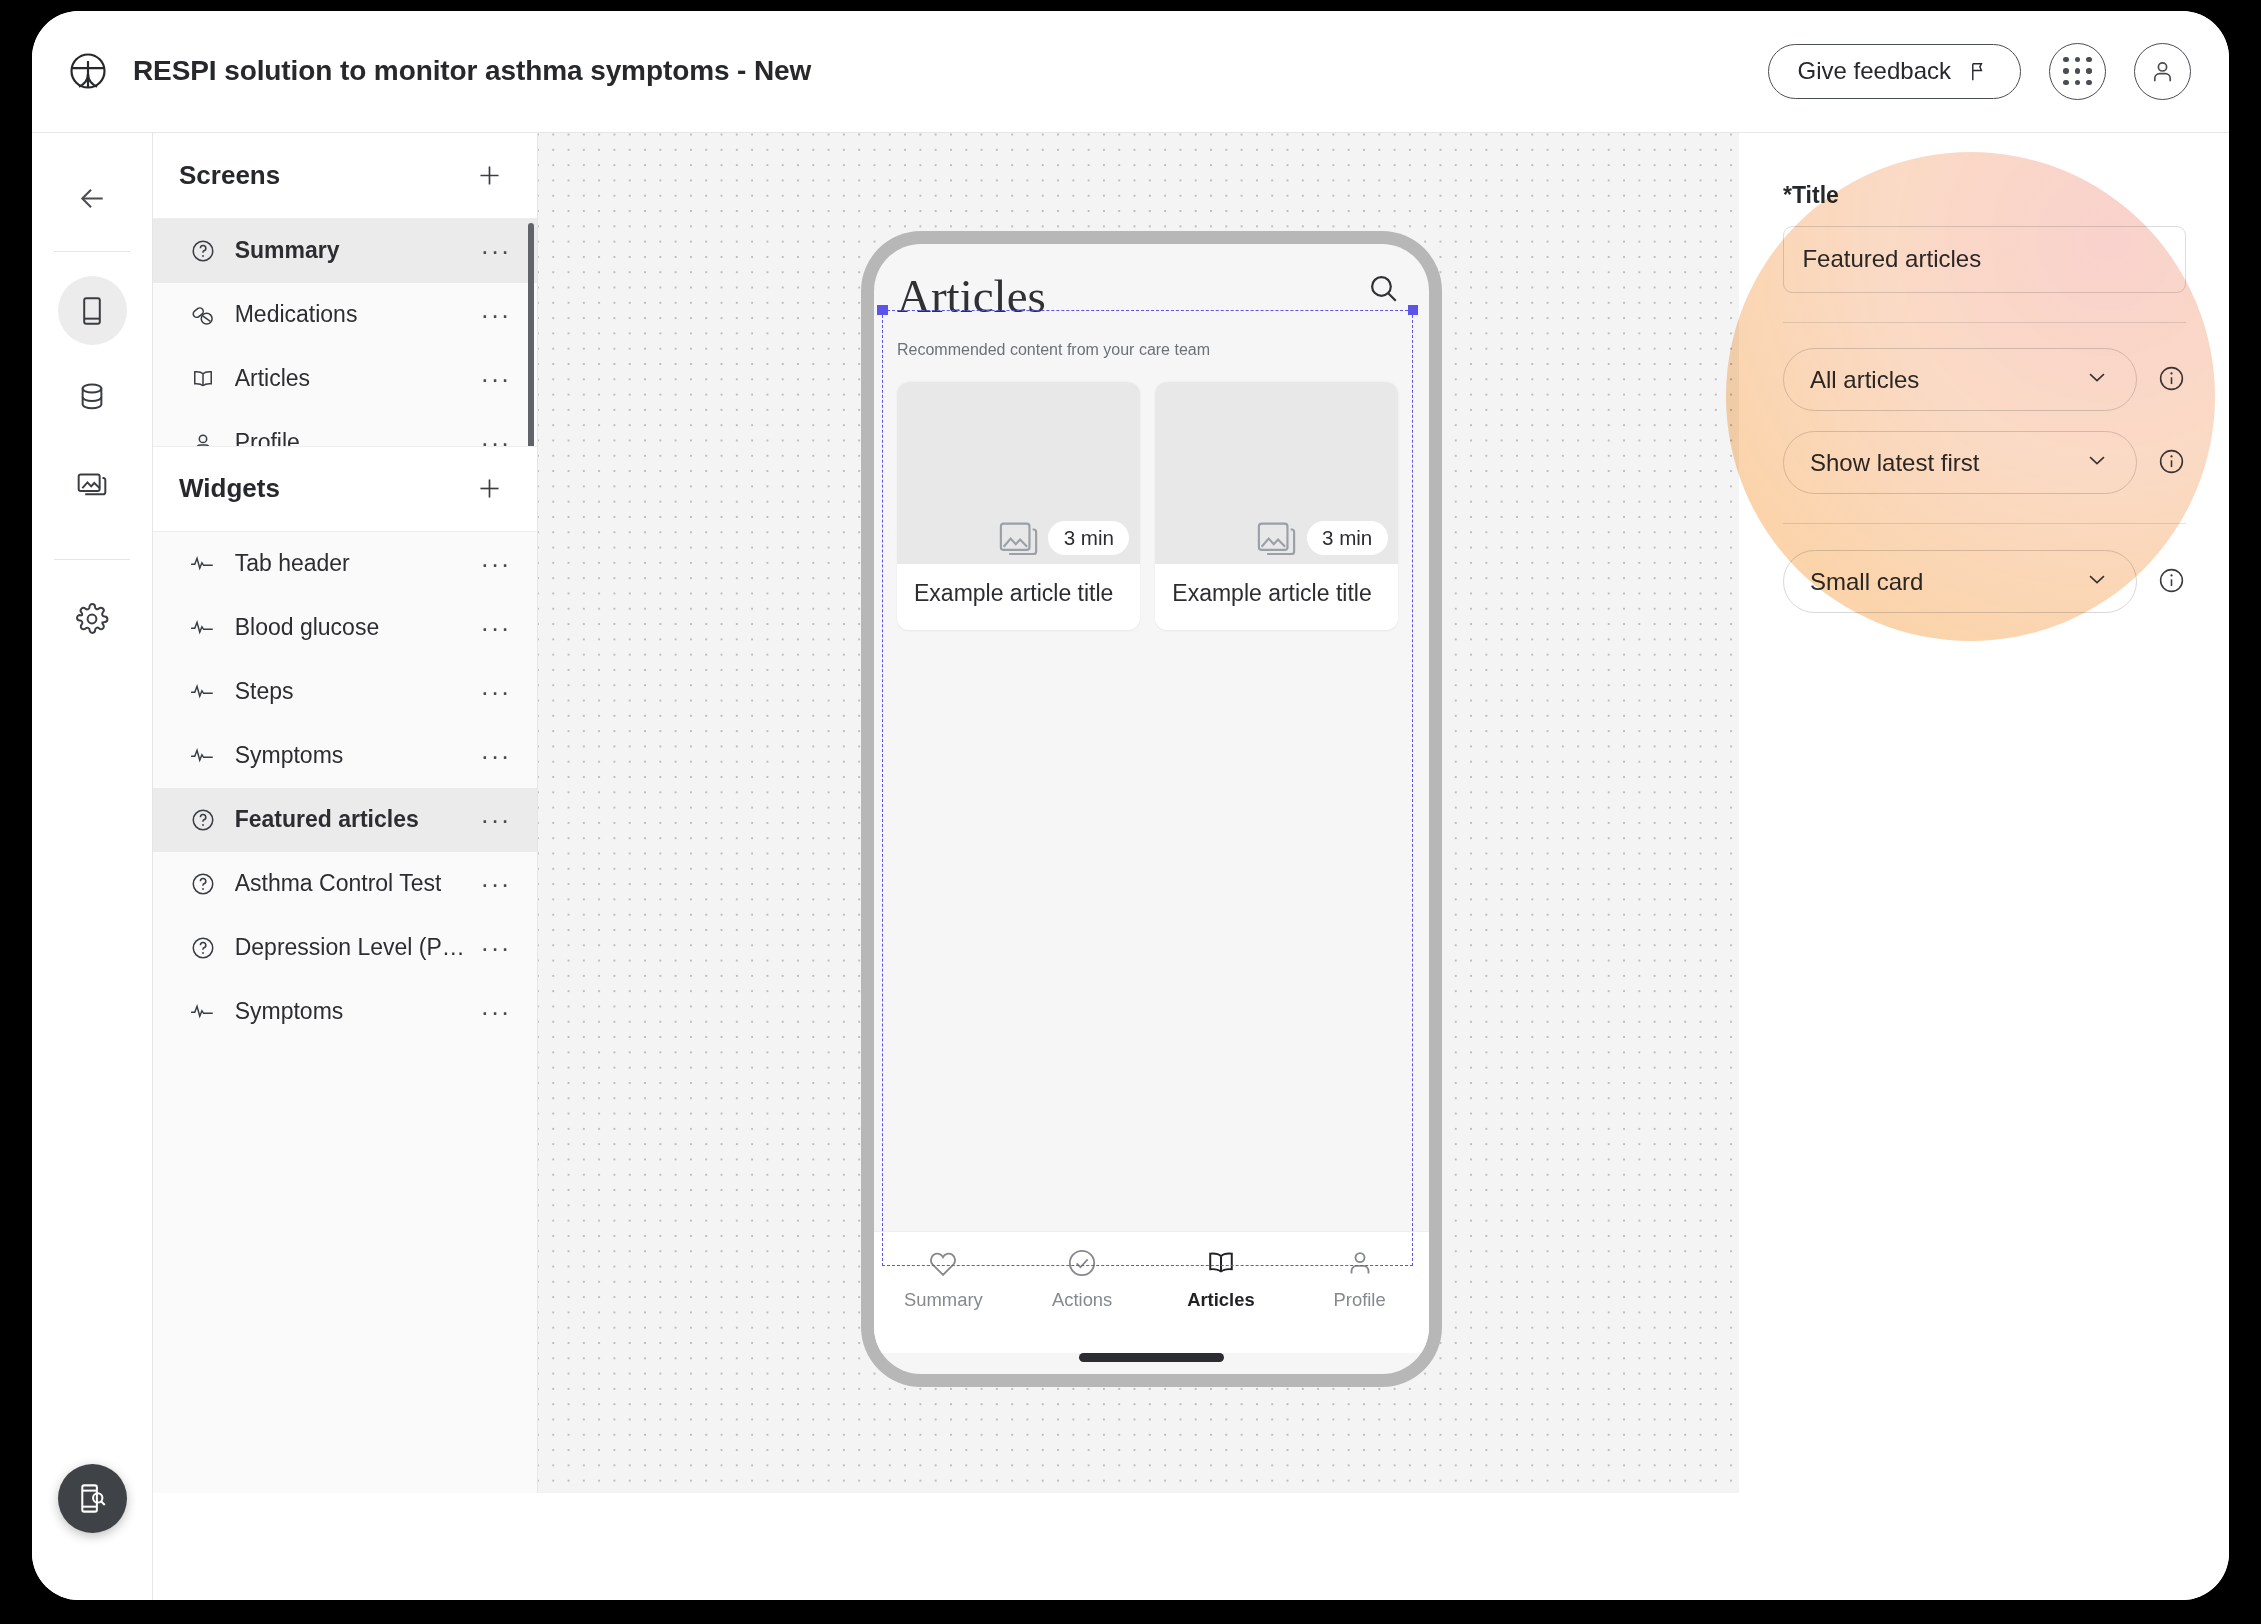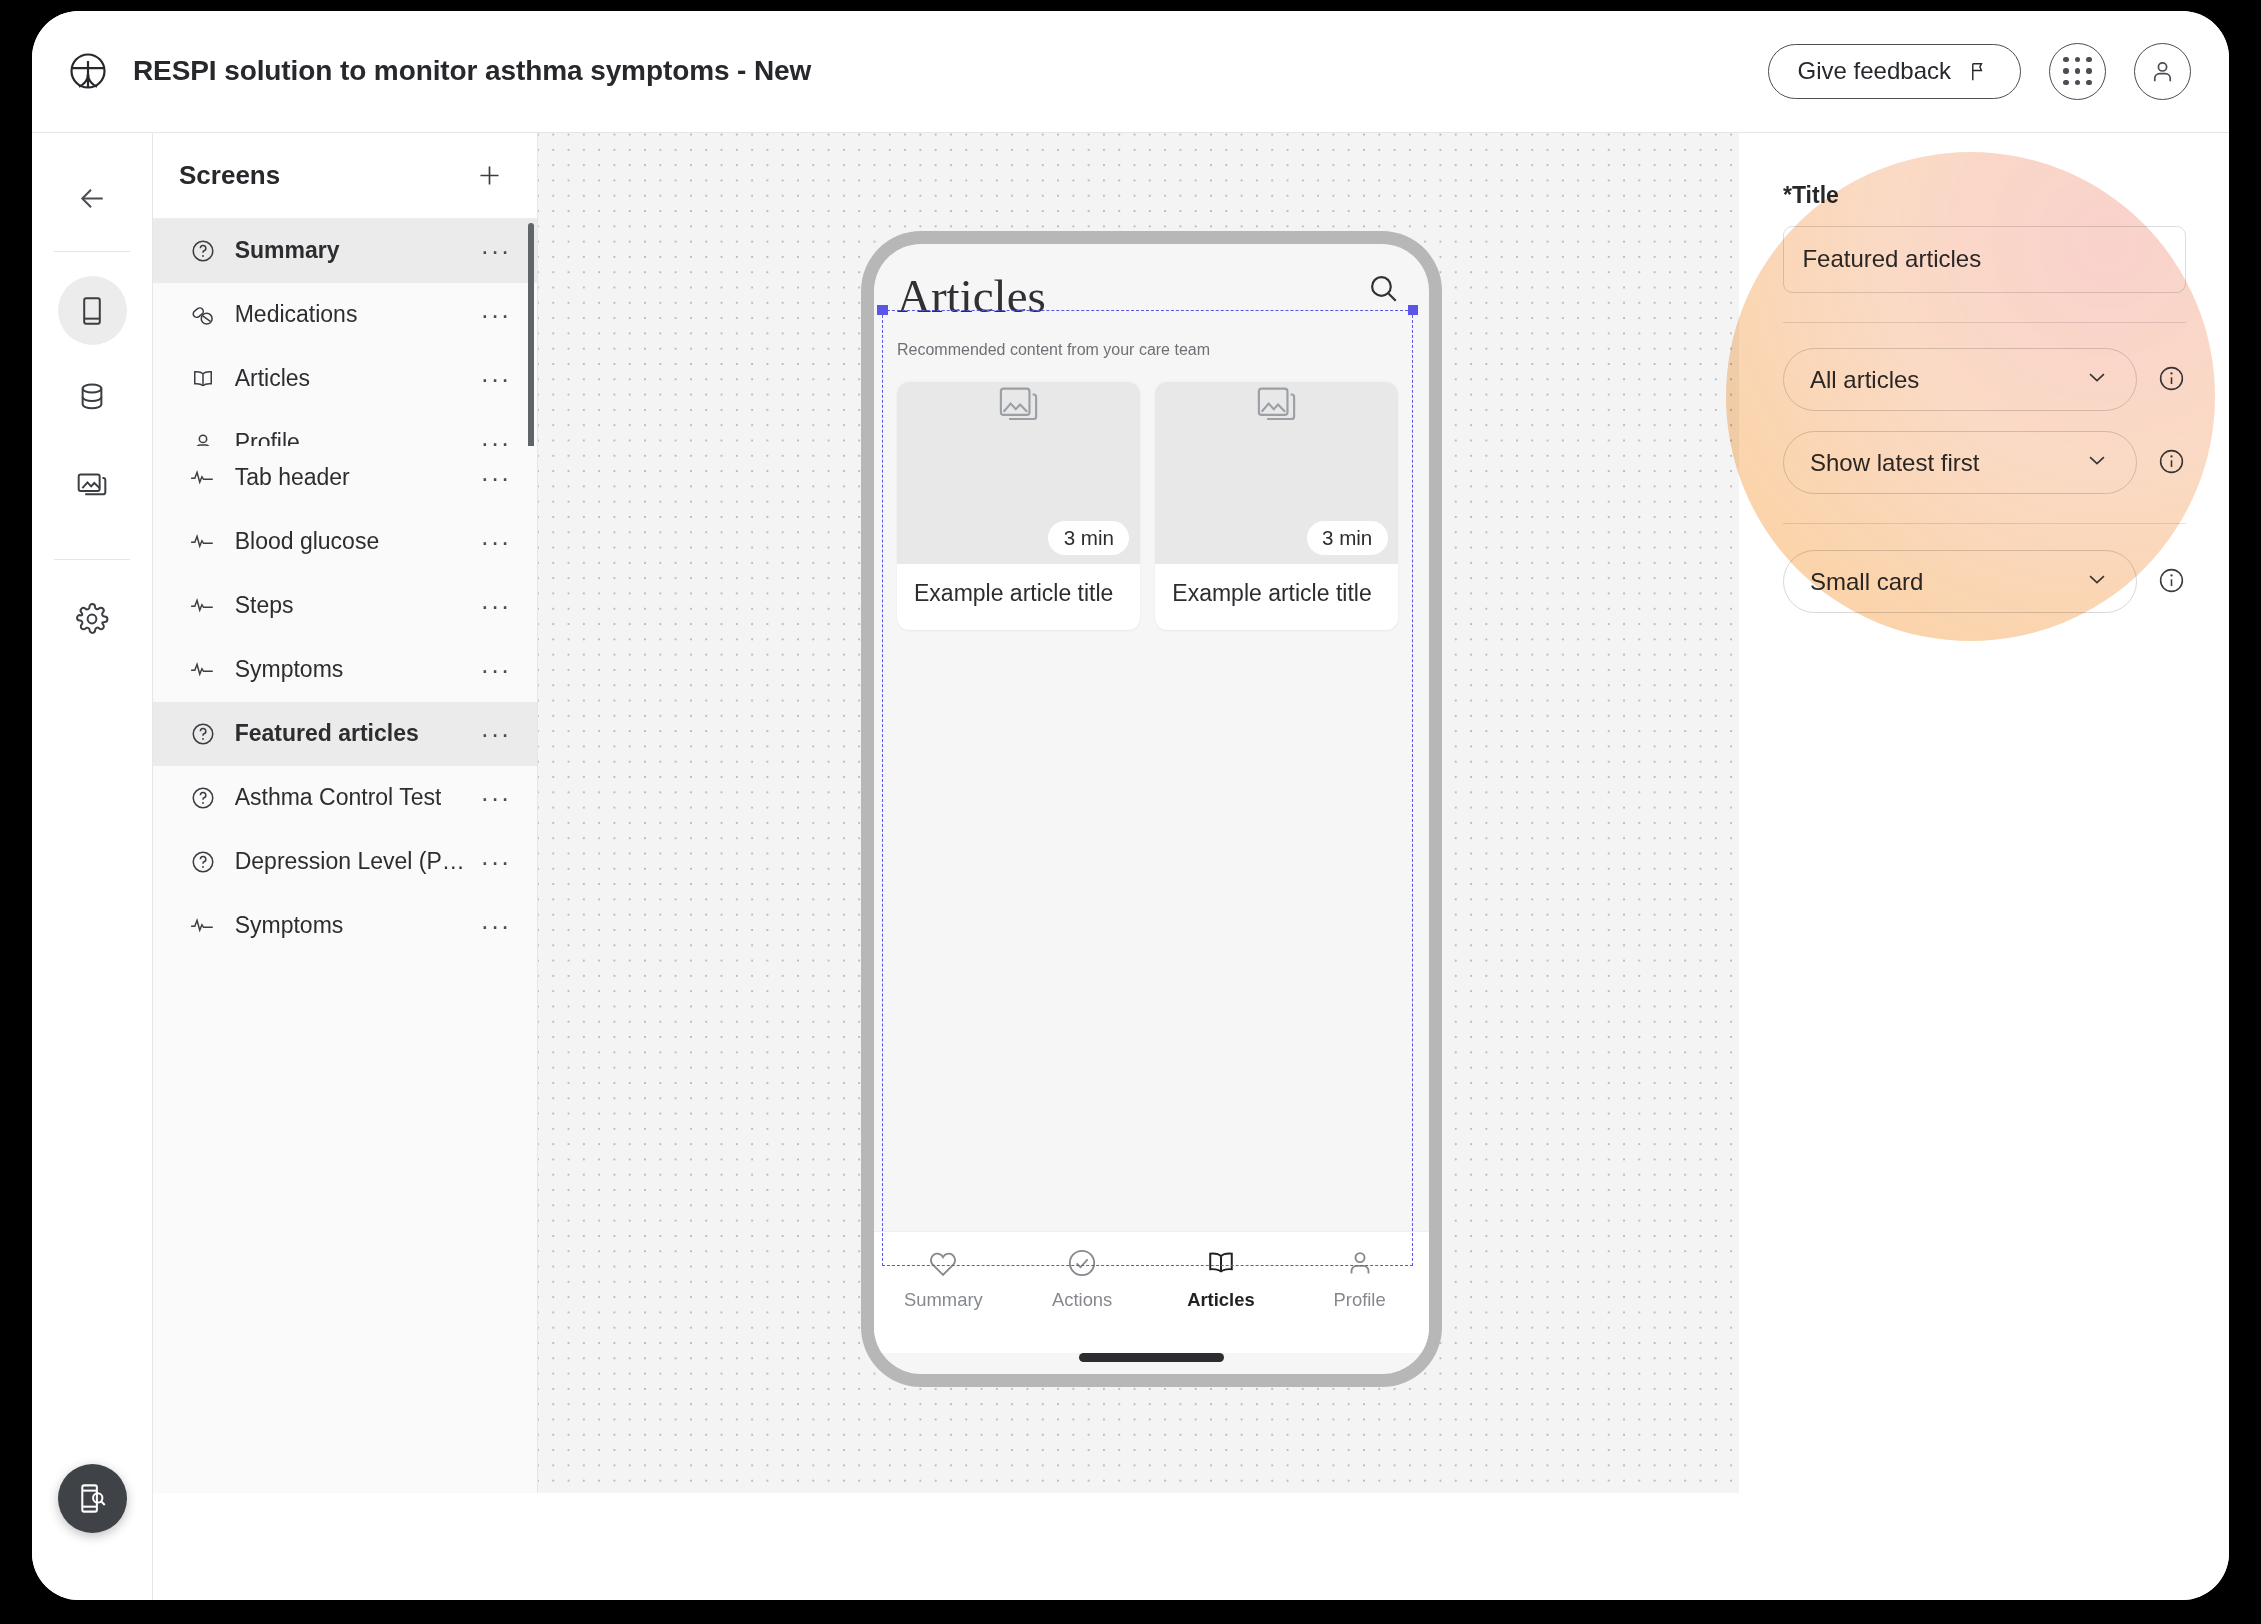--- a/index.html
+++ b/index.html
@@ -173,21 +173,21 @@
   .sect-title { font-size: 31px; font-weight: bold; color:#26282b;}
   .show-all { margin-left:auto; font-size: 21.4px; color:#3a3d41;}
   .cards { display:flex; gap: 15.3px; margin-top: 23px; }
   .card {
     width: 243px; background:#ffffff;
     border-radius: 12.2px; overflow: hidden;
     box-shadow: 0 0.8px 2.3px rgba(0,0,0,0.06);
   }
   .card-img {
     height: 182px; background:#e8e8e8; position: relative;
-    display:flex; align-items:flex-start; justify-content:center;
+    display:flex; align-items:flex-end; justify-content:center;
   }
   .badge {
     position:absolute; right: 10.7px; bottom: 9.2px;
     background:#ffffff; border-radius: 17px;
     padding: 4.6px 15.3px; font-size: 20.6px; color:#2b2d30;
   }
   .card-title { padding: 15.3px 17px 21.4px 17px; font-size: 23px; color:#2b2d30; line-height:1.28; }
 
   .tabbar {
     height: 122px; background:#ffffff; border-top:0.8px solid #efefef;
@@ -400,20 +400,29 @@
               <path d="M5.6 20v-2.2a4 4 0 0 1 4-4h4.8a4 4 0 0 1 4 4V20"></path>
           </svg>
         </span>
         <span class="row-label">Profile</span>
         <span class="row-dots">···</span>
       </div>
 
       <div class="vscroll" style="top:4.6px;height:281px;"></div>
     </div>
 
+    <div class="panel-head widgets">
+      <div class="panel-title">Widgets</div>
+      <div class="plus-btn">
+        <svg width="31" height="31" viewBox="0 0 24 24" fill="none" stroke="#3a3d41" stroke-width="1.3">
+            <line x1="12" y1="5" x2="12" y2="19"></line>
+            <line x1="5" y1="12" x2="19" y2="12"></line>
+          </svg>
+      </div>
+    </div>
 
     <div class="list-scroll">
       <div class="list-row">
         <span class="row-ico">
           <svg width="26" height="18.4" viewBox="0 0 24 14" fill="none" stroke="#3a3d41" stroke-width="1.4">
               <path d="M1 8h3.4l2.1-5.5L9 11.6l2-5 1.6 2.4h8.4"></path>
             </svg>
         </span>
         <span class="row-label">Tab header</span>
         <span class="row-dots">···</span>

